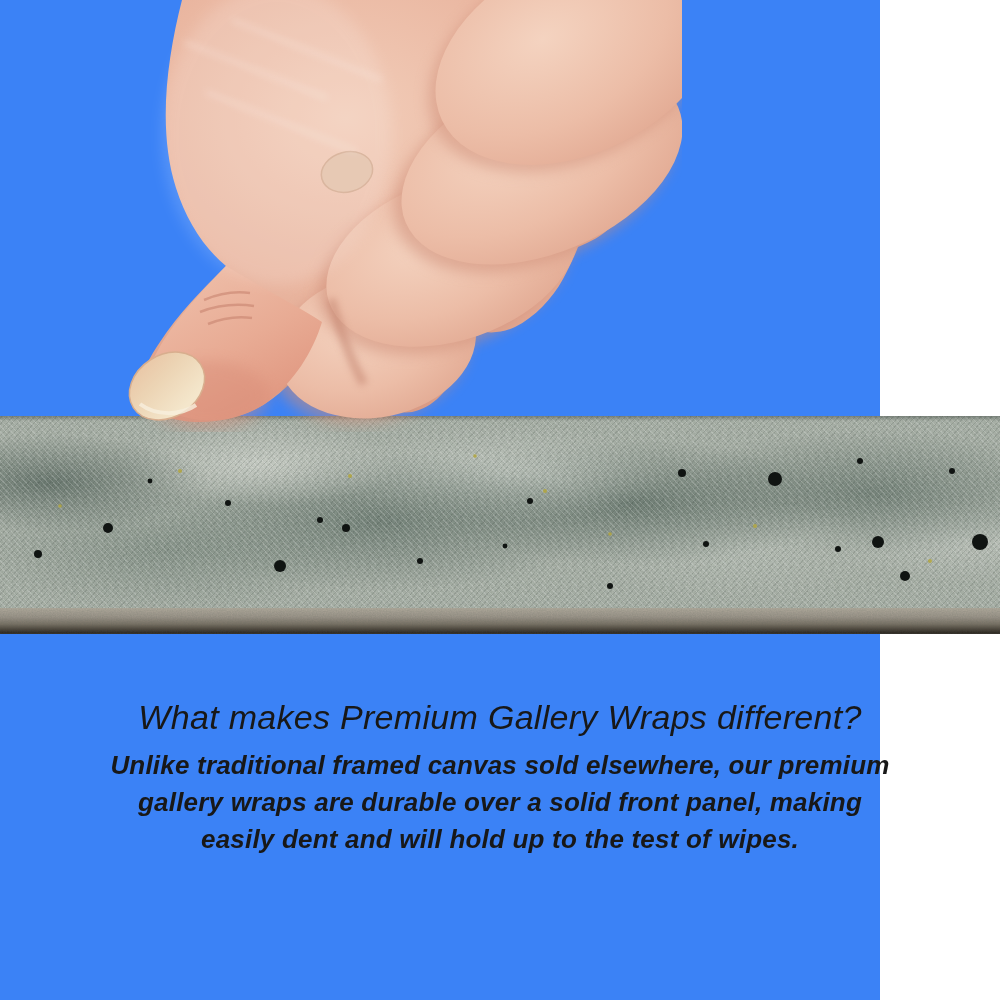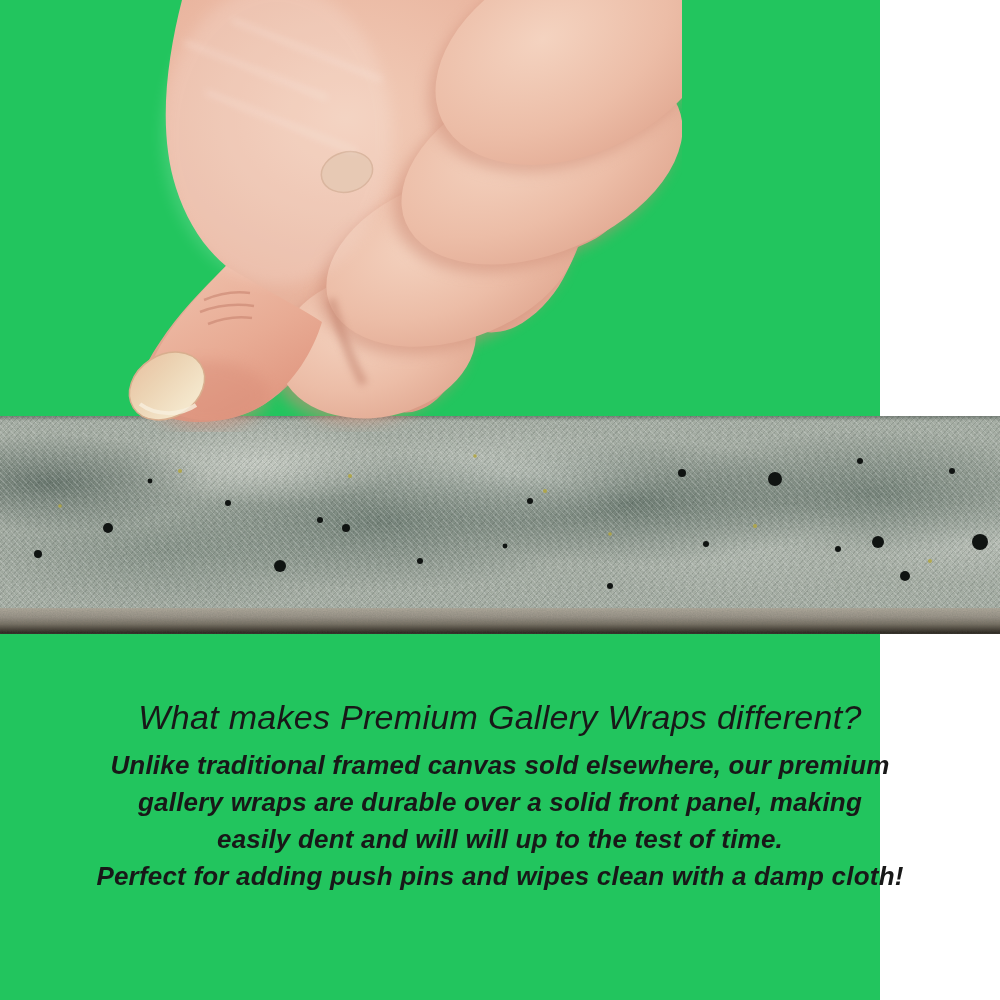--- a/index.html
+++ b/index.html
@@ -2,21 +2,21 @@
 <html><head>
 <meta charset="utf-8">
 <style>
   html,body{margin:0;padding:0;}
   body{
     width:1000px;height:1000px;
     background:#ffffff;
     font-family:"Liberation Sans", sans-serif;
     overflow:hidden;
   }
-  .stage{position:relative;width:880px;height:1000px;background:#22c55e;}
+  .stage{position:relative;width:880px;height:1000px;background:#3b82f6;}
 
   
   .strip{position:absolute;left:0;top:416px;width:1000px;height:218px;}
   .face{
     position:absolute;left:0;top:0;width:1000px;height:192px;
     background-color:#a9b1a7;
     background-image:
       repeating-linear-gradient(47deg, rgba(255,255,255,.20) 0 1px, rgba(0,0,0,0) 1px 4px),
       repeating-linear-gradient(-47deg, rgba(30,40,34,.15) 0 1px, rgba(0,0,0,0) 1px 4px),
       radial-gradient(230px 70px at 5% 35%, rgba(78,95,86,.80), rgba(0,0,0,0) 70%),
@@ -208,17 +208,16 @@
       <path d="M 84,92 L 235,152" fill="none"></path>
       <path d="M 110,20 L 260,80" fill="none"></path>
     </g>
     <ellipse cx="155" cy="135" rx="115" ry="150" fill="#ffffff" opacity=".14" filter="url(#soft)"></ellipse>
   </svg>
 
   <div class="copy">
     <h1 class="headline">What makes Premium Gallery Wraps different?</h1>
     <div class="bodyline">Unlike traditional framed canvas sold elsewhere, our premium</div>
     <div class="bodyline">gallery wraps are durable over a solid front panel, making</div>
-    <div class="bodyline">easily dent and will will up to the test of time.</div>
-    <div class="bodyline">Perfect for adding push pins and wipes clean with a damp cloth!</div>
+    <div class="bodyline">easily dent and will hold up to the test of wipes.</div>
   </div>
 
 </div>
 
 </body></html>

